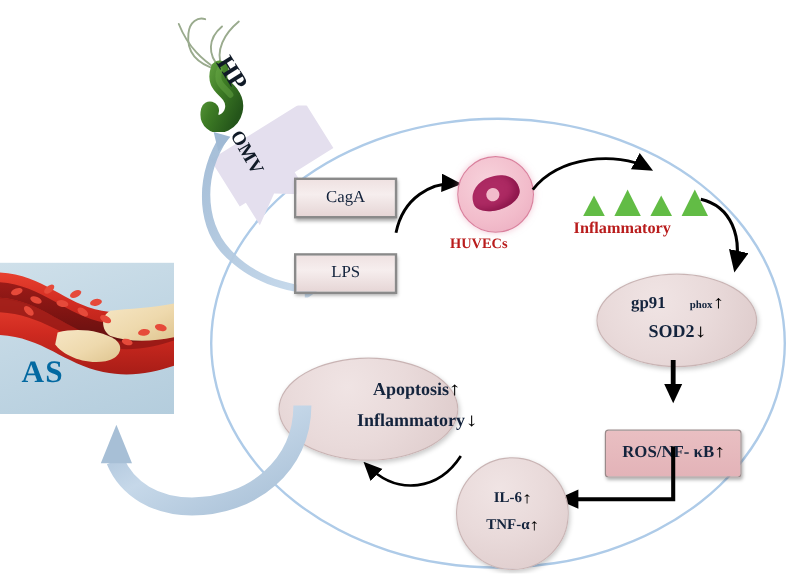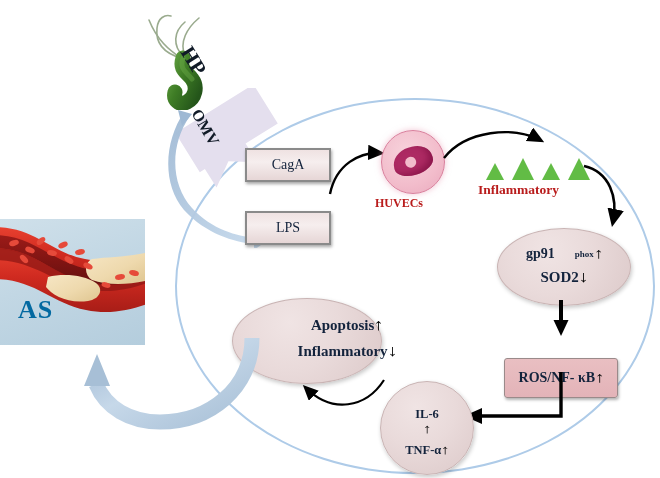--- a/index.html
+++ b/index.html
@@ -255,21 +255,21 @@
     </div>
   </div>
 
   <svg class="abs" style="left:458px;top:370px;" width="112" height="60">
     <path d="M103,2 L103,46 L22,46" stroke="#000" stroke-width="3.4" fill="none"></path>
     <path d="M24,38 L24,54 L6,46 Z" fill="#000"></path>
   </svg>
 
   <div class="abs blob il6-circ">
     <div style="position:absolute;left:0;top:25px;width:100%;">
-      <div class="blob-line" style="font-size:12.5px;flex-direction:column;">
+      <div class="blob-line" style="font-size:12.5px;">
         <span>IL-6</span>
         <span class="arw">↑</span>
       </div>
       <div class="blob-line" style="font-size:12.5px;margin-top:8px;text-align:right;">
         <span>TNF-α</span>
         <span class="arw">↑</span>
       </div>
     </div>
   </div>
 

